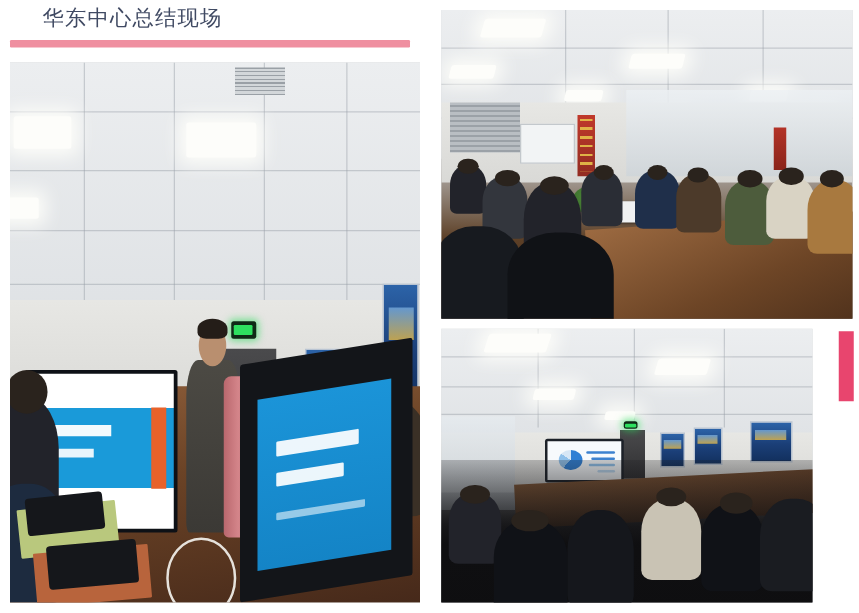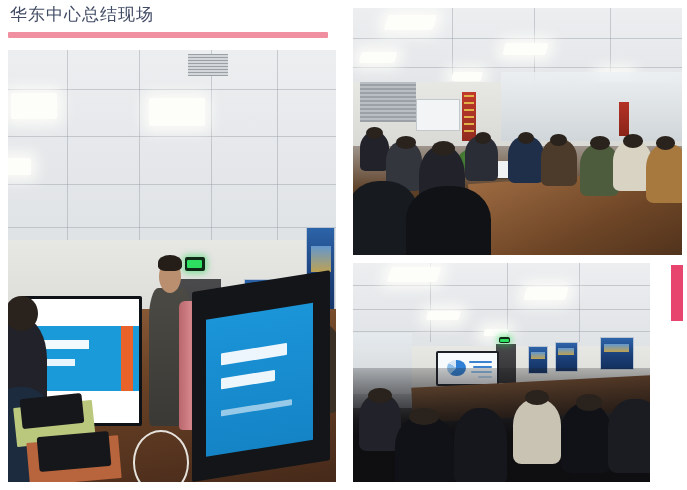--- a/index.html
+++ b/index.html
@@ -224,21 +224,21 @@
     background: linear-gradient(180deg, rgba(230,235,239,.8), rgba(195,203,210,.7));
   }
   #photo-audience .crowd {
     position:absolute; left:-4%; right:-4%; bottom:-4%; height:56%;
     background: linear-gradient(180deg, rgba(30,30,34,.25), rgba(14,14,16,.97) 55%);
   }
 </style>
 </head>
 <body style="background: rgb(255, 255, 255);">
 
-<div id="section-title" style="color: rgb(64, 74, 99);">华东中心总结现场</div>
+<div id="section-title" style="color: rgb(64, 74, 99); margin-left: 24px;">华东中心总结现场</div>
 
 <div id="title-rule" style="background: rgb(239, 143, 160);"></div>
 
 <div class="photo" id="photo-main">
   <div class="scene">
     <div class="ceiling"></div>
     <div class="grid-h" style="left:0;right:0;top:9%;height:1px;"></div>
     <div class="grid-h" style="left:0;right:0;top:20%;height:1px;"></div>
     <div class="grid-h" style="left:0;right:0;top:31%;height:1px;"></div>
     <div class="grid-h" style="left:0;right:0;top:41%;height:1px;"></div>

